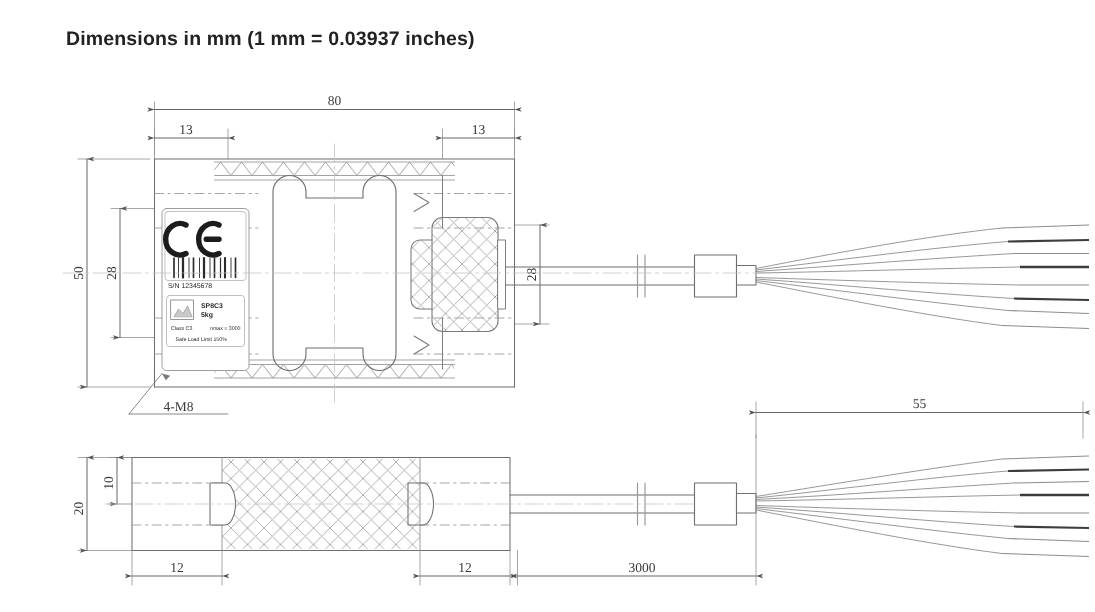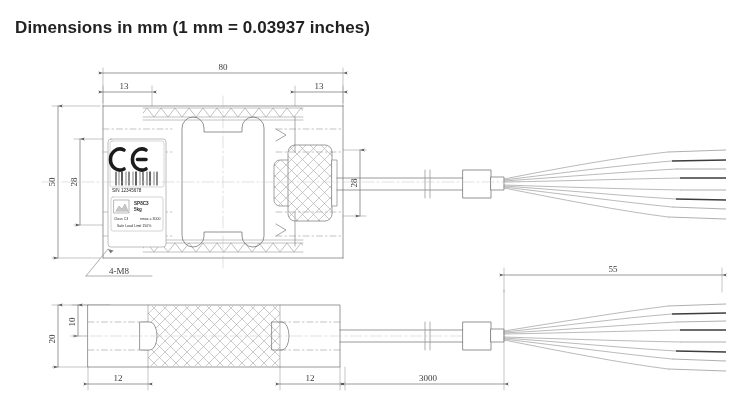--- a/index.html
+++ b/index.html
@@ -2,22 +2,22 @@
 <html><head>
 <meta charset="utf-8">
 <style>
   html,body{margin:0;padding:0;background:#ffffff;}
   body{
     width:730px;height:408px;position:relative;overflow:hidden;
     font-family:"Liberation Sans",sans-serif;
     color:#222;
   }
   #caption{
-    position:absolute;left:15px;top:18px;
-    font-size:17px;font-weight:bold;color:#222;
+    position:absolute;left:44px;top:18px;
+    font-size:13px;font-weight:bold;color:#222;
     letter-spacing:.1px;white-space:nowrap;
   }
   #drawing{position:absolute;left:0;top:0;width:730px;height:408px;}
   .dimtext{
     font-family:"Liberation Serif",serif;
     font-size:9px;fill:#3a3a3a;
   }
   .lbl{font-family:"Liberation Sans",sans-serif;fill:#2a2a2a;}
 </style>
 </head>

